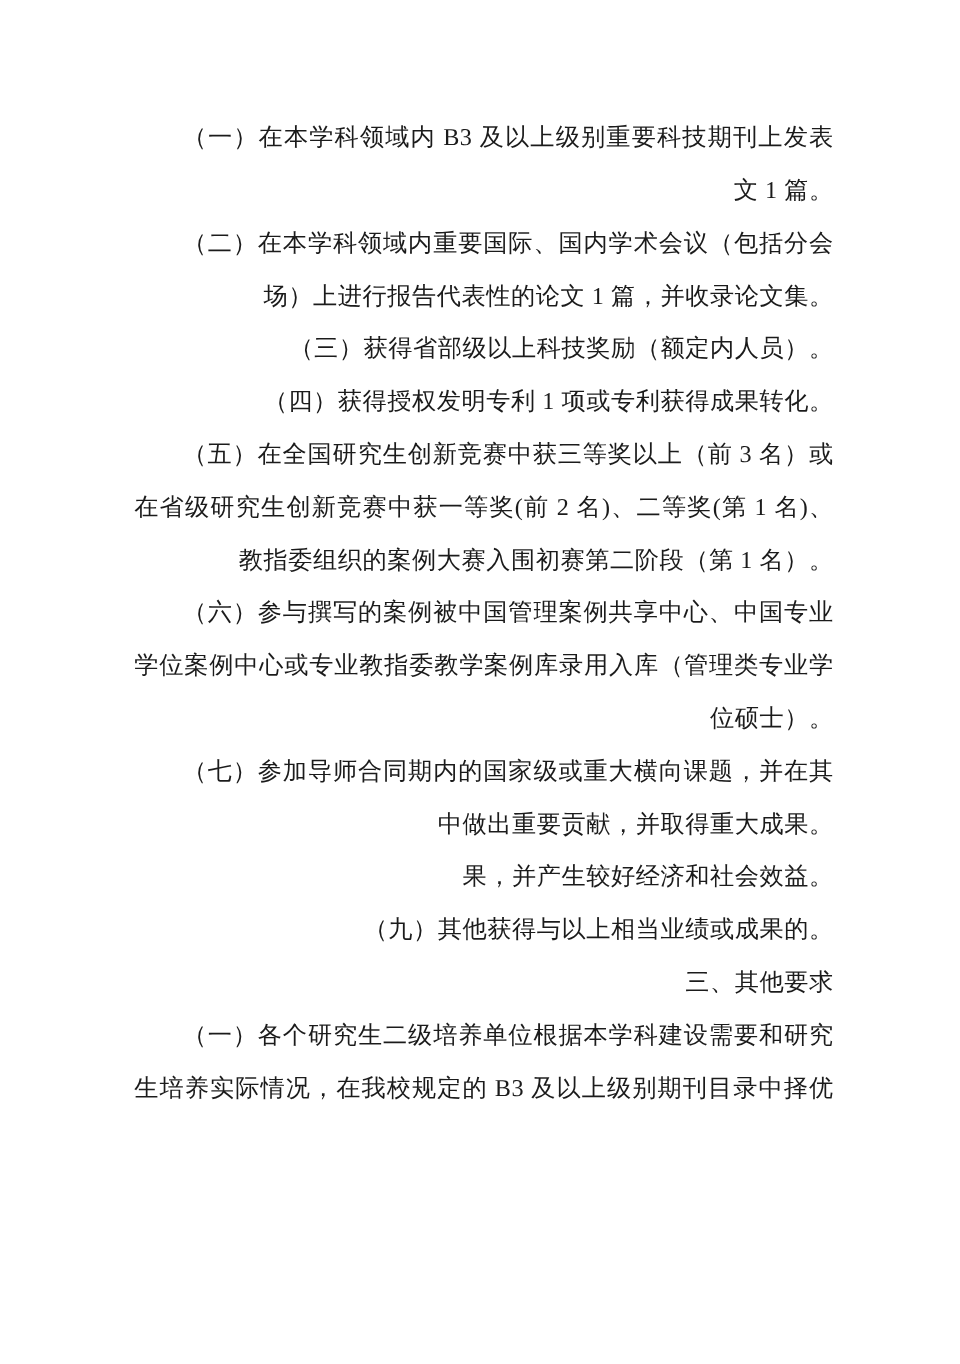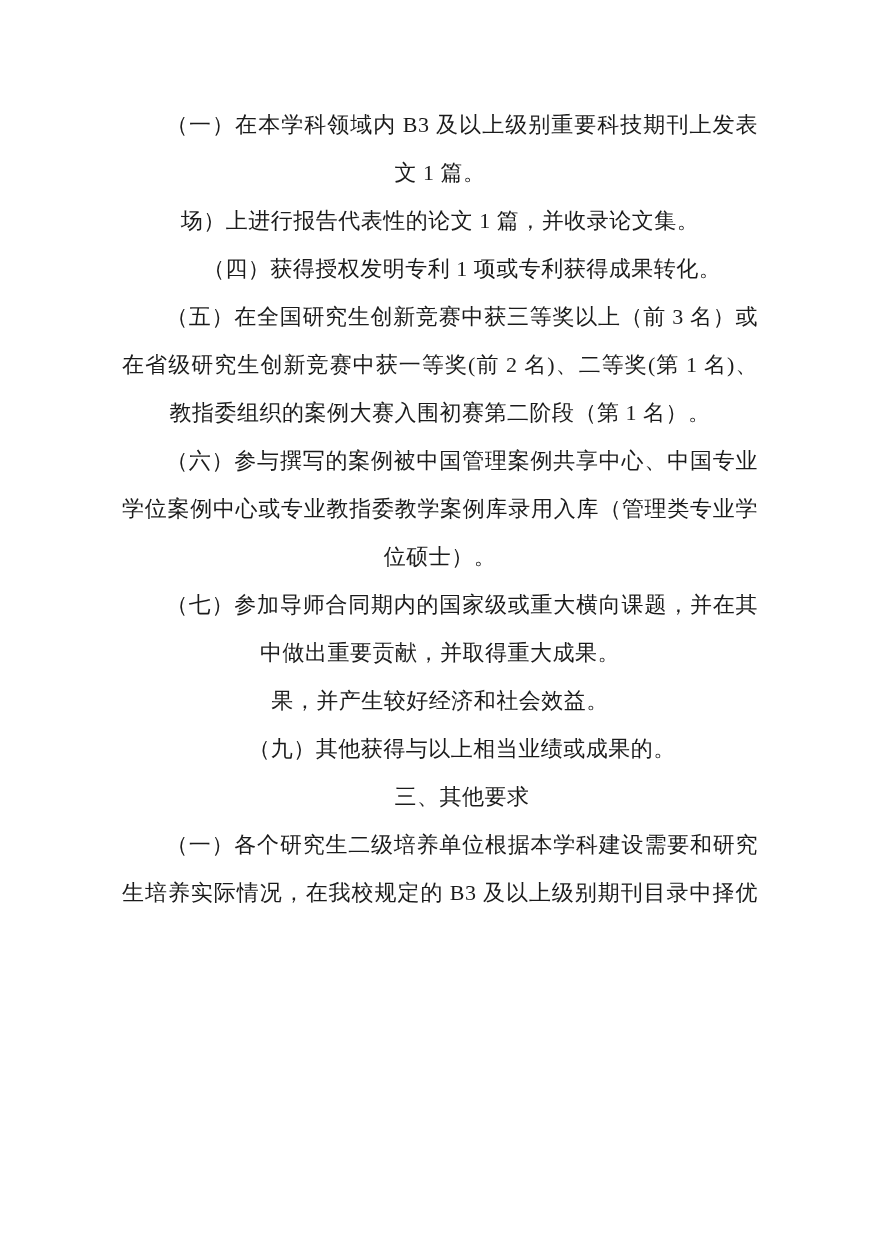--- a/index.html
+++ b/index.html
@@ -21,39 +21,41 @@
     width: 636px;
     font-family: "Liberation Serif", "DejaVu Serif", serif;
     font-size: 22px;
     color: #1b1b1b;
     letter-spacing: 0.5px;
   }
   .doc-line {
     height: 48px;
     line-height: 48px;
     white-space: nowrap;
-    text-align: center;
+    text-align: right;
   }
   .doc-line.indent {
     text-indent: 44px;
   }
   .doc-line.fill {
     white-space: normal;
     text-align: justify;
     text-align-last: justify;
   }
 </style>
 </head>
 <body>
 
 <div class="doc-page">
   <div class="doc-body" id="doc-body" style="color: rgb(27, 27, 27);">
       <div class="doc-line indent fill">（一）在本学科领域内 B3 及以上级别重要科技期刊上发表</div>
       <div class="doc-line">文 1 篇。</div>
+      <div class="doc-line indent fill">（二）在本学科领域内重要国际、国内学术会议（包括分会</div>
       <div class="doc-line">场）上进行报告代表性的论文 1 篇，并收录论文集。</div>
+      <div class="doc-line indent">（三）获得省部级以上科技奖励（额定内人员）。</div>
       <div class="doc-line indent">（四）获得授权发明专利 1 项或专利获得成果转化。</div>
       <div class="doc-line indent fill">（五）在全国研究生创新竞赛中获三等奖以上（前 3 名）或</div>
       <div class="doc-line fill">在省级研究生创新竞赛中获一等奖(前 2 名)、二等奖(第 1 名)、</div>
       <div class="doc-line">教指委组织的案例大赛入围初赛第二阶段（第 1 名）。</div>
       <div class="doc-line indent fill">（六）参与撰写的案例被中国管理案例共享中心、中国专业</div>
       <div class="doc-line fill">学位案例中心或专业教指委教学案例库录用入库（管理类专业学</div>
       <div class="doc-line">位硕士）。</div>
       <div class="doc-line indent fill">（七）参加导师合同期内的国家级或重大横向课题，并在其</div>
       <div class="doc-line">中做出重要贡献，并取得重大成果。</div>
       <div class="doc-line">果，并产生较好经济和社会效益。</div>

